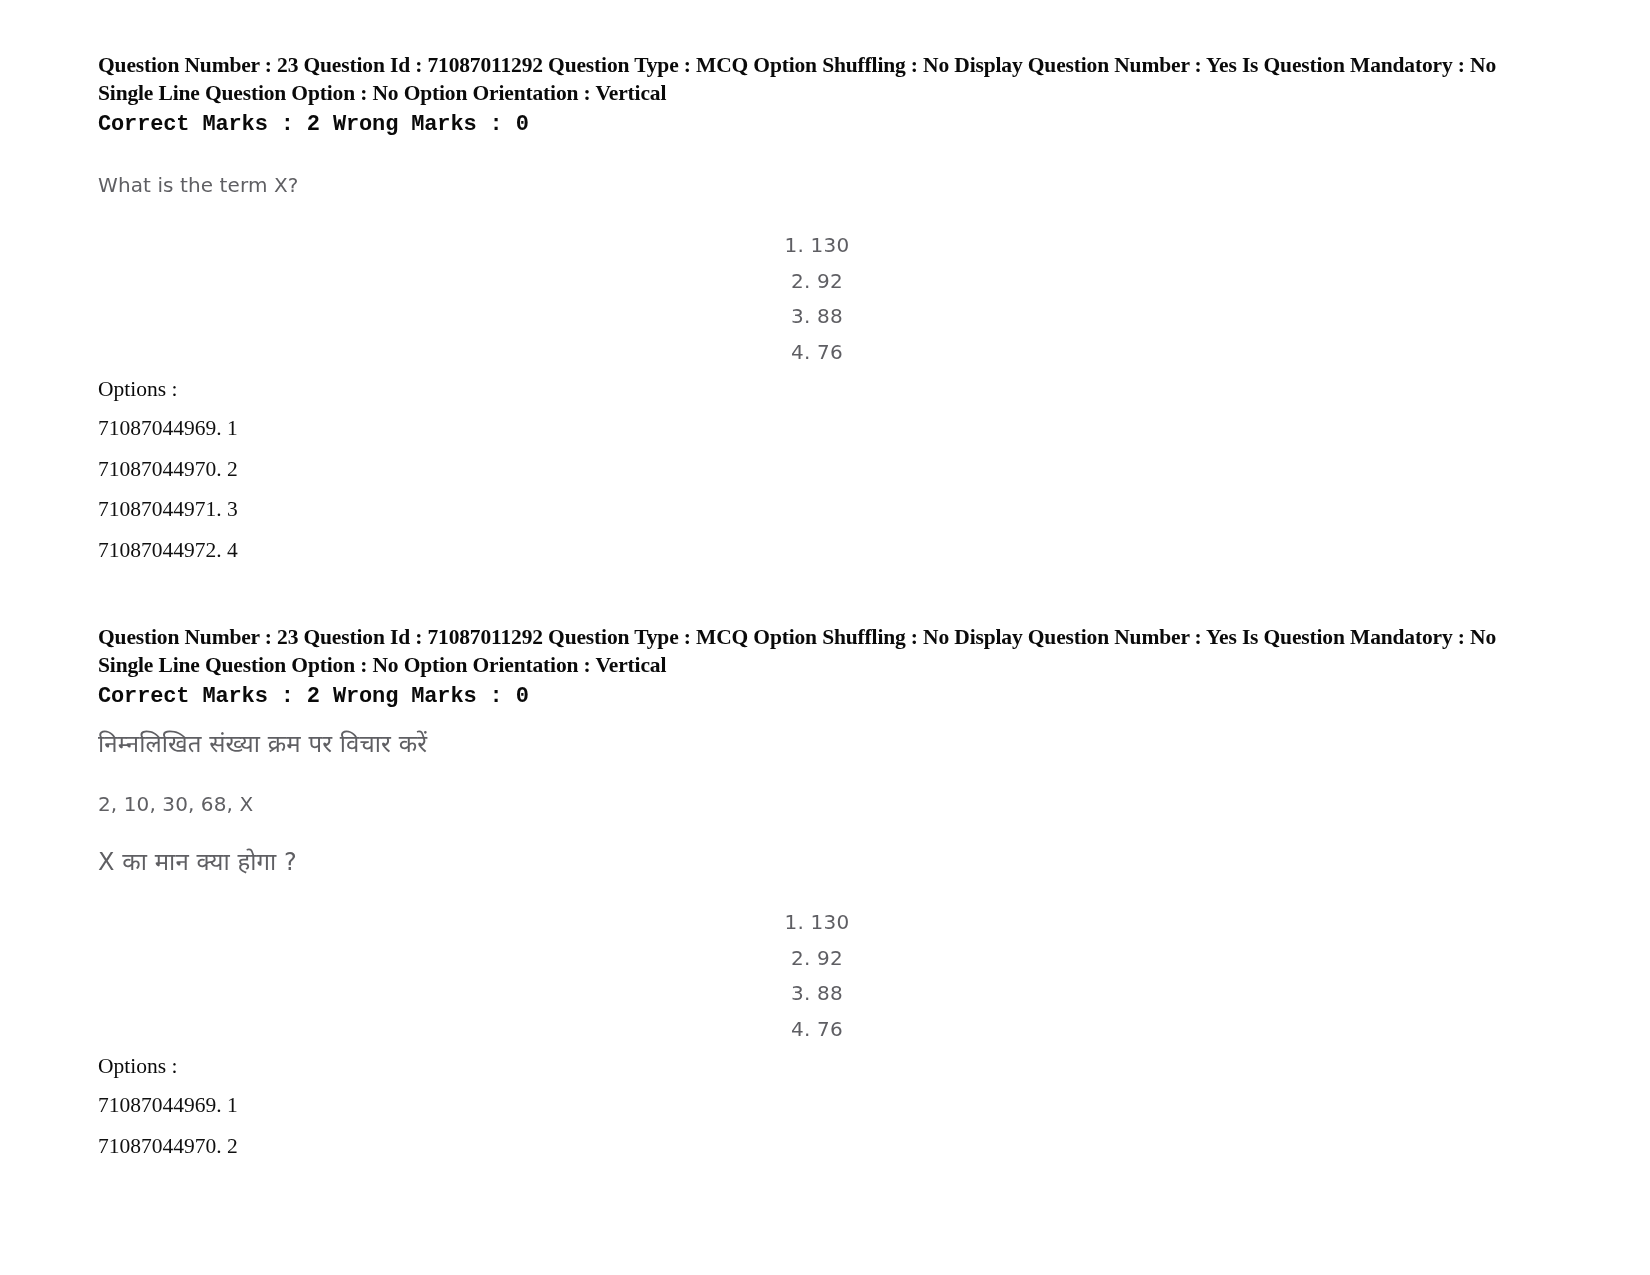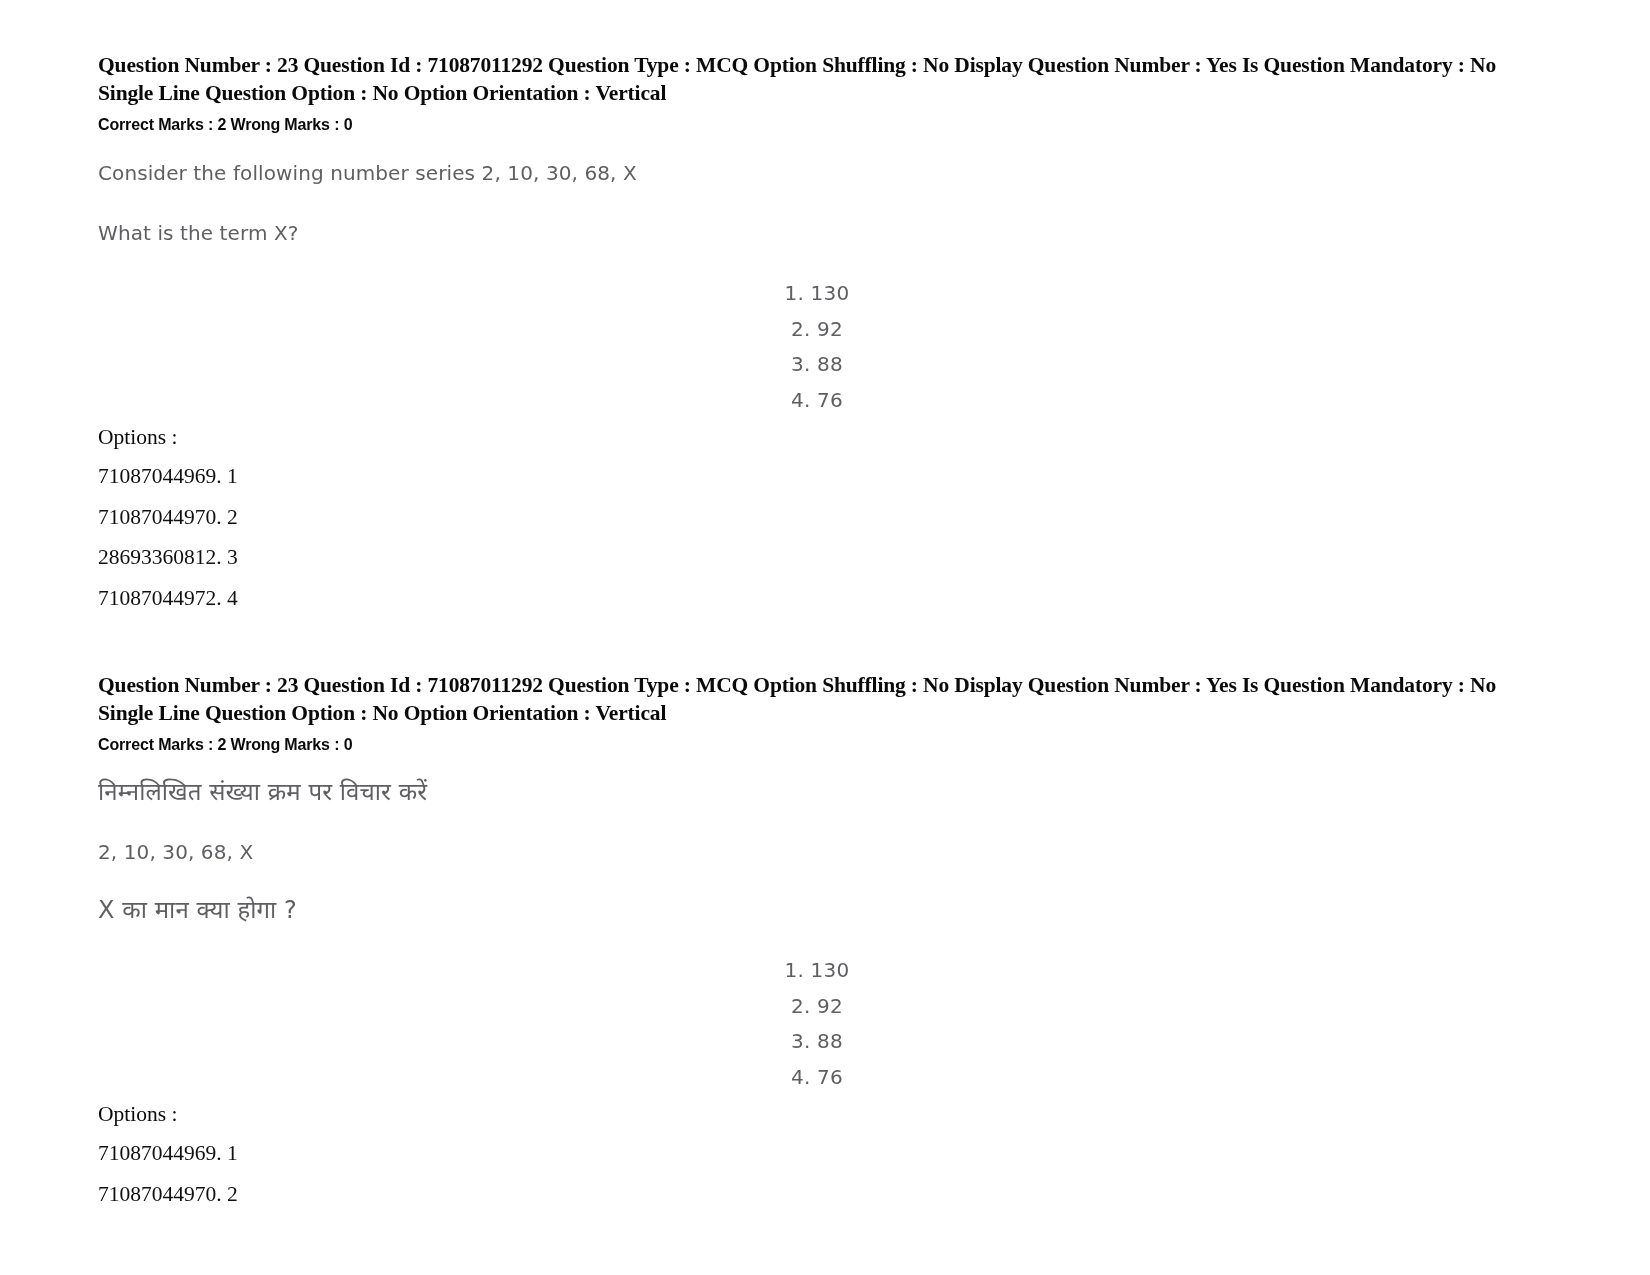--- a/index.html
+++ b/index.html
@@ -37,23 +37,23 @@
     font-weight: bold;
     font-size: 21.5px;
     line-height: 27.5px;
     color: #0a0a0a;
     letter-spacing: -0.15px;
   }
   .meta-line {
     white-space: normal;
   }
   .meta-marks {
-    font-family: Liberation Sans, sans-serif;
+    font-family: Liberation Mono, monospace;
     font-weight: bold;
-    font-size: 16px;
+    font-size: 22px;
     line-height: 27px;
     color: #0a0a0a;
     margin-top: 4px;
     letter-spacing: -0.15px;
   }
 
   
   .scan {
     font-family: "DejaVu Sans", sans-serif;
     color: #56565a;
@@ -127,37 +127,36 @@
   <div class="content">
 
     <div class="section">
 
       <div class="meta-block">
         <div class="meta-line">Question Number : 23 Question Id : 71087011292 Question Type : MCQ Option Shuffling : No Display Question Number : Yes Is Question Mandatory : No Single Line Question Option : No Option Orientation : Vertical</div>
       </div>
 
       <div class="meta-marks">Correct Marks : 2 Wrong Marks : 0</div>
 
-      <div class="scan q-stem">Consider the following number series 2, 10, 30, 68, X</div>
 
       <div class="scan q-ask">What is the term X?</div>
 
       <div class="choices">
         <div class="choice">1. 130</div>
         <div class="choice">2. 92</div>
         <div class="choice">3. 88</div>
         <div class="choice">4. 76</div>
       </div>
 
       <div class="options-label">Options :</div>
 
       <div class="option-id-list">
         <div class="option-id">71087044969. 1</div>
         <div class="option-id">71087044970. 2</div>
-        <div class="option-id">28693360812. 3</div>
+        <div class="option-id">71087044971. 3</div>
         <div class="option-id">71087044972. 4</div>
       </div>
     </div>
 
     <div class="section-gap"></div>
 
     <div class="section">
 
       <div class="meta-block">
         <div class="meta-line">Question Number : 23 Question Id : 71087011292 Question Type : MCQ Option Shuffling : No Display Question Number : Yes Is Question Mandatory : No Single Line Question Option : No Option Orientation : Vertical</div>

